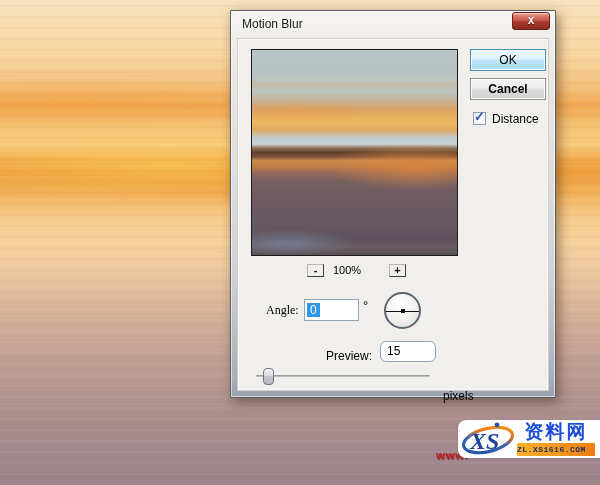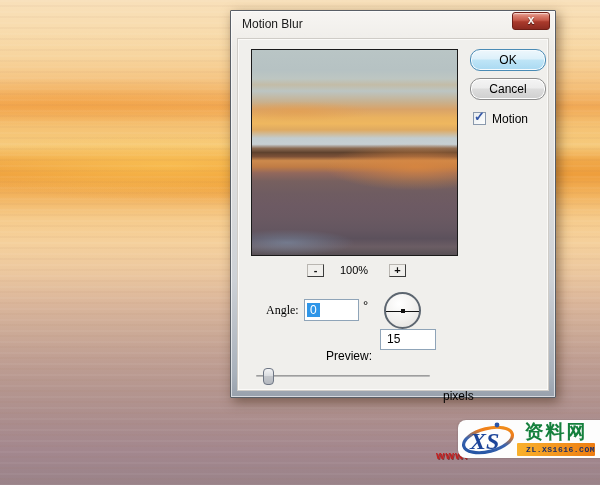--- a/index.html
+++ b/index.html
@@ -69,21 +69,21 @@
 
   
   .zoom-btn {
     position:absolute; width:17px; height:13px;
     background:#f0efec; text-align:center;
     border:1px solid; border-color:#b9b6b1 #3c3c3c #3c3c3c #b9b6b1;
     font-size:11px; line-height:10px; font-weight:bold; color:#111; cursor:pointer;
   }
   .zoom-minus { left:69px; top:225px; }
   .zoom-plus  { left:151px; top:225px; }
-  .zoom-level { position:absolute; left:95px; top:225px; width:42px; text-align:center; font-size:11px; }
+  .zoom-level { position:absolute; left:95px; top:225px; width:42px; font-size:11px; }
 
   
   .angle-label { position:absolute; left:28px; top:264px;font-family:Liberation Serif, serif; }
   .textbox {
     position:absolute; background:#fff; border:1px solid #8fa4b8;
     font-size:12px; line-height:19px; overflow:hidden;
   }
   .angle-input { left:66px; top:260px; width:55px; height:22px; padding-left:2px; line-height:20px; }
   .sel-text { background:#2f96e8; color:#fff; padding:0 3px; }
   .degree-unit { position:absolute; left:125px; top:259px; font-size:13px; }
@@ -91,50 +91,51 @@
     position:absolute; left:146px; top:253px; width:37px; height:37px;
     border:2px solid #5d6670; border-radius:50%;
     background:radial-gradient(circle at 40% 30%, #ffffff 0%, #f1f0ee 55%, #dedcd9 100%);
     cursor:pointer;
   }
   .dial-line { position:absolute; left:0; right:0; top:50%; height:1px; background:#111; }
   .dial-dot  { position:absolute; left:50%; top:50%; width:4px; height:4px; margin:-2px 0 0 -2px; background:#111; }
 
   
   .distance-label { position:absolute; left:88px; top:310px; }
-  .distance-input { left:142px; top:290px; width:56px; height:21px; padding-left:6px; }
+  .distance-input { left:142px; top:302px; width:56px; height:21px; padding-left:6px;border-radius:6px; }
   .pixels-unit { position:absolute; left:205px; top:310px;margin-top:40px; }
 
   
   .slider-track {
     position:absolute; left:18px; top:336px; width:174px; height:2px;
     background:linear-gradient(180deg,#8f8f8f,#c9c9c9);
     border-radius:1px; cursor:pointer;
   }
   .slider-thumb {
     position:absolute; left:25px; top:329px; width:11px; height:17px;
     border:1px solid #6e7684; border-radius:4px;
     background:linear-gradient(180deg,#f3f4f5 0%, #dadce0 45%, #c4c7cc 50%, #b4b8bf 100%);
     cursor:grab;
   }
 
   
   .btn {
-    position:absolute; left:232px; width:76px; height:22px; border-radius:10px;
+    position:absolute; left:232px; width:76px; height:22px; border-radius:0;
     text-align:center; line-height:20px; font-size:12px; cursor:pointer;
   }
   .btn-ok {
     top:10px; border:1px solid #4a8bb5;
     background:linear-gradient(180deg,#eef7fc 0%, #dcf0fa 45%, #bfe5f7 50%, #a9d9f2 100%);
     box-shadow:inset 0 0 0 1px #f6fbfe;
   }
   .btn-cancel {
     top:39px; border:1px solid #8e8e8e;
     background:linear-gradient(180deg,#f4f4f4 0%, #ececec 45%, #dddddd 50%, #cfcfcf 100%);
     box-shadow:inset 0 0 0 1px #fff;
+    font-weight:bold;
   }
   .checkbox {
     position:absolute; left:235px; top:73px; width:13px; height:13px;
     border:1px solid #8a99ad; background:linear-gradient(135deg,#e9edf0,#fdfefe);
     cursor:pointer;
   }
   .checkbox .check { position:absolute; left:0px; top:-4px; font-size:13px; font-weight:bold; color:#3558a8; }
   .checkbox-label { position:absolute; left:254px; top:73px; }
 
   
@@ -142,28 +143,28 @@
     position:absolute; left:436px; top:449px; font-size:11px; font-weight:bold;
     color:#c41f1f; text-shadow:1px 1px 0 rgba(110,10,10,.6); letter-spacing:1px;
   }
   .wm-box {
     position:absolute; left:458px; top:420px; width:151px; height:38px;
     background:#fdfdfd; border-radius:8px; box-shadow:0 0 2px rgba(0,0,0,.25);
   }
   .wm-logo { position:absolute; left:1px; top:1px; }
   .wm-right { position:absolute; left:59px; top:1px; width:78px; height:36px; }
   .wm-name {
-    font-size:19px; font-weight:bold; color:#15803d; letter-spacing:2px;
+    font-size:19px; font-weight:bold; color:#1d4ed8; letter-spacing:2px;
     line-height:22px; text-align:center; white-space:nowrap;
   }
   .wm-url {
     margin-top:0px; height:13px; border-radius:1px;
     background:linear-gradient(90deg,#f9b12c,#ee7d12);
     color:#1d2f66; font-size:8px; font-weight:bold; letter-spacing:.5px;
-    text-align:right; line-height:13px; font-family:"Liberation Mono", monospace;
+    text-align:left; line-height:13px; font-family:"Liberation Mono", monospace;
   }
 </style>
 </head>
 <body>
 
 <div class="stage">
 
   <div class="bg"></div>
   <div class="bg-streaks"></div>
 
@@ -207,21 +208,21 @@
 
       <div class="slider-track"></div>
       <div class="slider-thumb"></div>
 
       <div class="btn btn-ok">OK</div>
       <div class="btn btn-cancel">Cancel</div>
 
       <div class="checkbox">
         <span class="check">✓</span>
       </div>
-      <span class="checkbox-label">Motion</span>
+      <span class="checkbox-label">Distance</span>
 
     </div>
   </div>
 
   <span class="wm-red">www.</span>
   <div class="wm-box">
     <svg class="wm-logo" width="58" height="36" viewBox="0 0 58 36">
       <defs>
         <linearGradient id="wmgrad" x1="0" y1="1" x2="1" y2="0">
           <stop offset="0" stop-color="#1d4fa0"></stop>

